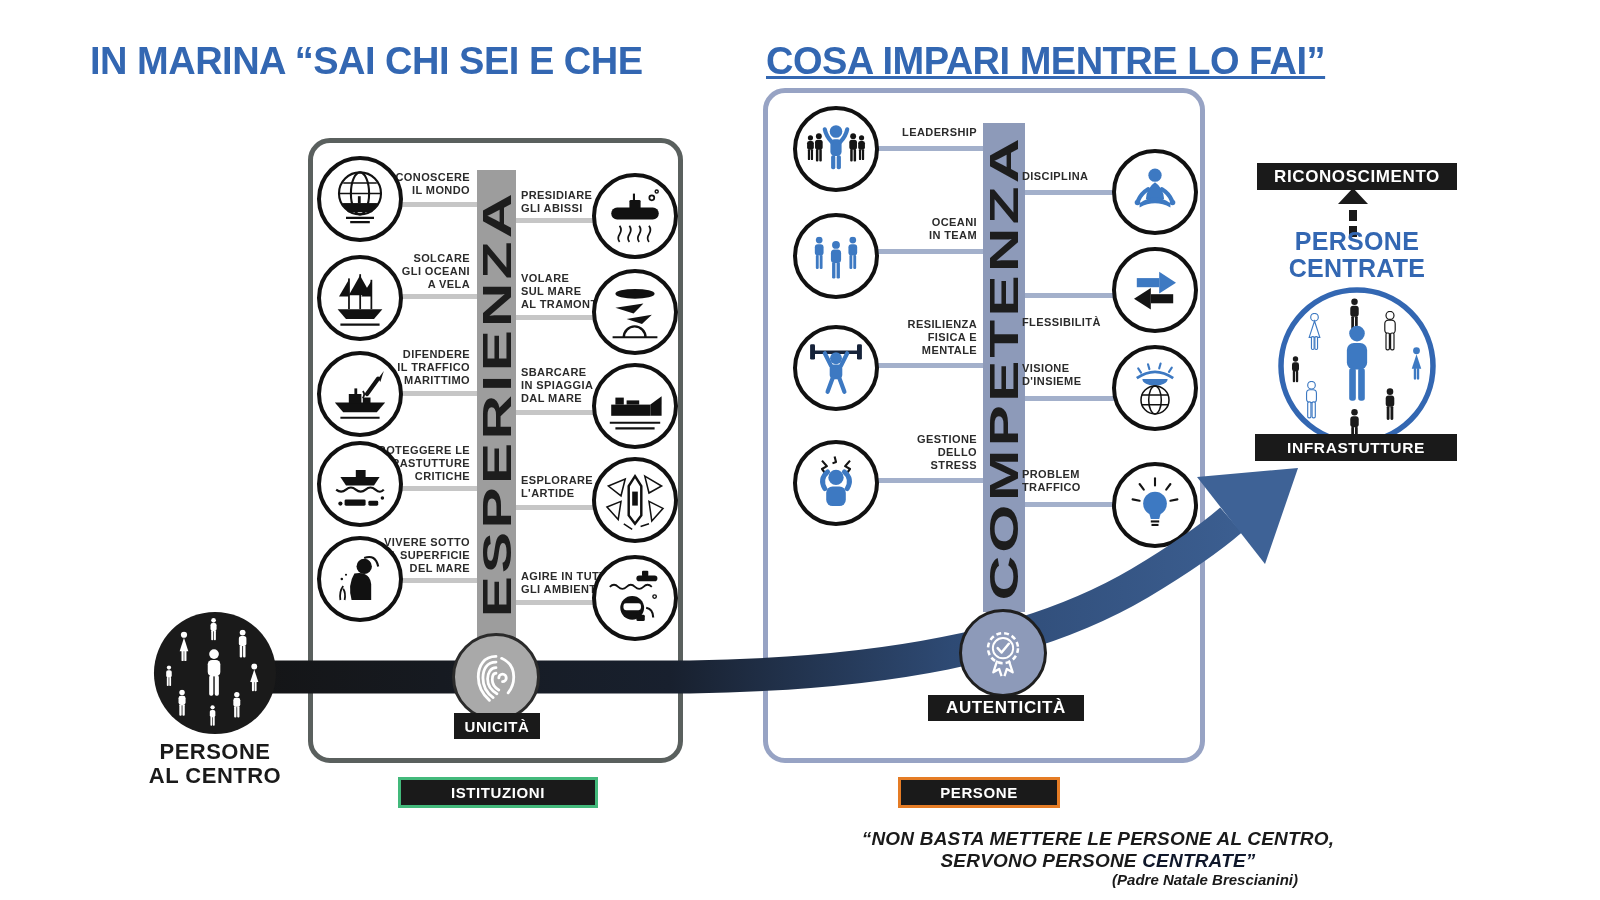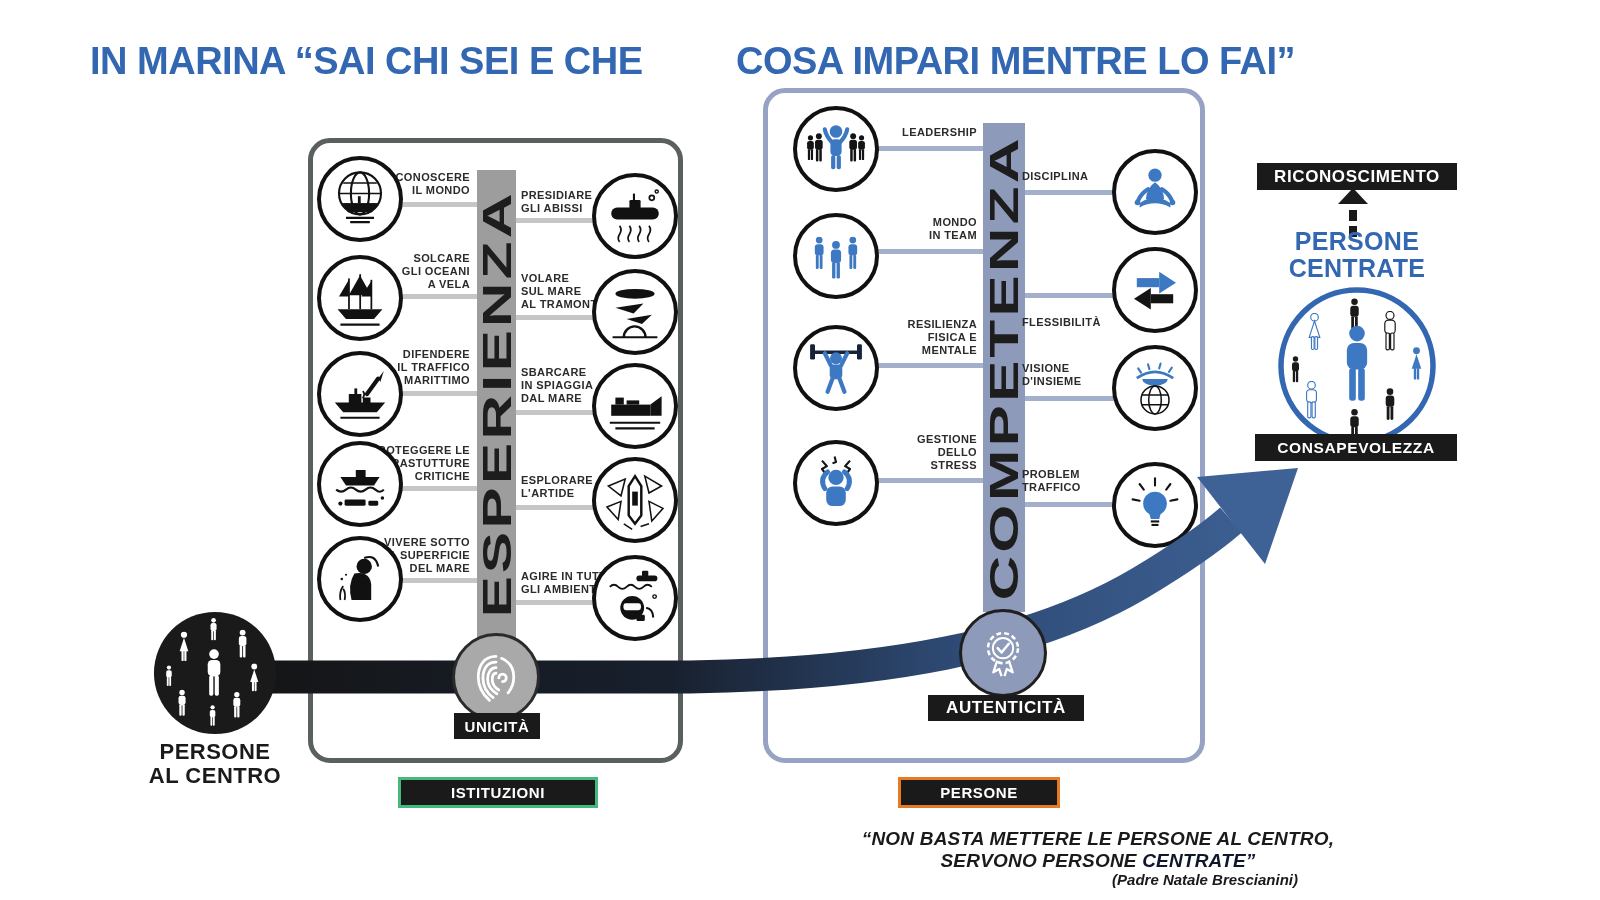--- a/index.html
+++ b/index.html
@@ -53,21 +53,21 @@
       <symbol id="pwoman" viewBox="0 0 40 100">
         <circle cx="20" cy="11" r="10"></circle>
         <path d="M20 21 L34 64 L6 64 Z"></path>
         <rect x="12" y="62" width="7" height="34" rx="3"></rect>
         <rect x="21" y="62" width="7" height="34" rx="3"></rect>
       </symbol>
     </defs>
   </svg>
 
   <div class="abs title" style="left:90px;top:40px;">IN MARINA “SAI CHI SEI E CHE</div>
-  <div class="abs title" style="left:736px;top:40px;">COSA IMPARI MENTRE LO FAI”</div>
+  <div class="abs title" style="left:766px;top:40px;text-decoration:underline;">COSA IMPARI MENTRE LO FAI”</div>
 
   <div class="panel gray" style="left:308px;top:138px;width:375px;height:625px;"></div>
   <div class="panel blue" style="left:763px;top:88px;width:442px;height:675px;"></div>
 
   <div class="bar gray" style="left:477px;top:170px;width:39px;height:468px;"></div>
   <div class="axisword" style="left:497px;top:404px;">ESPERIENZA</div>
   <div class="bar blue" style="left:983px;top:123px;width:42px;height:489px;"></div>
   <div class="axisword" style="left:1004px;top:368px;">COMPETENZA</div>
 
   <div class="conn gray" style="left:400px;top:202px;width:77px;"></div>
@@ -254,21 +254,21 @@
   <div class="conn blue" style="left:877px;top:146px;width:106px;"></div>
   <div class="conn blue" style="left:877px;top:249px;width:106px;"></div>
   <div class="conn blue" style="left:877px;top:363px;width:106px;"></div>
   <div class="conn blue" style="left:877px;top:478px;width:106px;"></div>
   <div class="conn blue" style="left:1025px;top:190px;width:89px;"></div>
   <div class="conn blue" style="left:1025px;top:293px;width:89px;"></div>
   <div class="conn blue" style="left:1025px;top:396px;width:89px;"></div>
   <div class="conn blue" style="left:1025px;top:502px;width:89px;"></div>
 
   <div class="lab r" style="left:837px;top:126px;width:140px;">LEADERSHIP</div>
-  <div class="lab r" style="left:837px;top:216px;width:140px;">MONDO
+  <div class="lab r" style="left:837px;top:216px;width:140px;">OCEANI
 IN TEAM</div>
   <div class="lab r" style="left:837px;top:318px;width:140px;">RESILIENZA
 FISICA E
 MENTALE</div>
   <div class="lab r" style="left:837px;top:433px;width:140px;">GESTIONE
 DELLO
 STRESS</div>
   <div class="lab" style="left:1022px;top:170px;width:150px;">DISCIPLINA</div>
   <div class="lab" style="left:1022px;top:272px;width:150px;margin-top:44px;">FLESSIBILITÀ</div>
   <div class="lab" style="left:1022px;top:362px;width:150px;">VISIONE
@@ -477,21 +477,21 @@
           <use href="#pman" x="111" y="107" width="14" height="33"></use>
           <use href="#pman" x="76" y="127" width="13" height="34"></use>
         </g>
         <use href="#pwoman" x="33" y="32" width="19" height="38" fill="#fff" stroke="#3d79c2" stroke-width="3"></use>
         <use href="#pman" x="109" y="30" width="18" height="40" fill="#fff" stroke="#1a1a1a" stroke-width="3"></use>
         <use href="#pman" x="31" y="100" width="17" height="38" fill="#fff" stroke="#3d79c2" stroke-width="3"></use>
         <use href="#pwoman" x="136" y="66" width="17" height="34" fill="#3d79c2"></use>
         <use href="#pman" x="64" y="44" width="42" height="78" fill="#3d79c2"></use>
       </svg>
   </div>
-  <div class="blackbox" style="left:1255px;top:434px;width:202px;height:27px;font-size:15.5px;">CONSAPEVOLEZZA</div>
+  <div class="blackbox" style="left:1255px;top:434px;width:202px;height:27px;font-size:15.5px;">INFRASTUTTURE</div>
 
   <div class="blackbox" style="left:398px;top:777px;width:200px;height:31px;font-size:15px;border:3px solid #43b97b;">ISTITUZIONI</div>
   <div class="blackbox" style="left:898px;top:777px;width:162px;height:31px;font-size:15px;border:3px solid #e57c25;">PERSONE</div>
 
   <div class="quote" style="left:798px;top:828px;width:600px;">
     <div>“NON BASTA METTERE LE PERSONE AL CENTRO,</div>
     <div><span>SERVONO PERSONE </span><span class="hl">CENTRATE”</span></div>
   </div>
   <div class="attr" style="left:1005px;top:871px;width:400px;">(Padre Natale Brescianini)</div>
 

